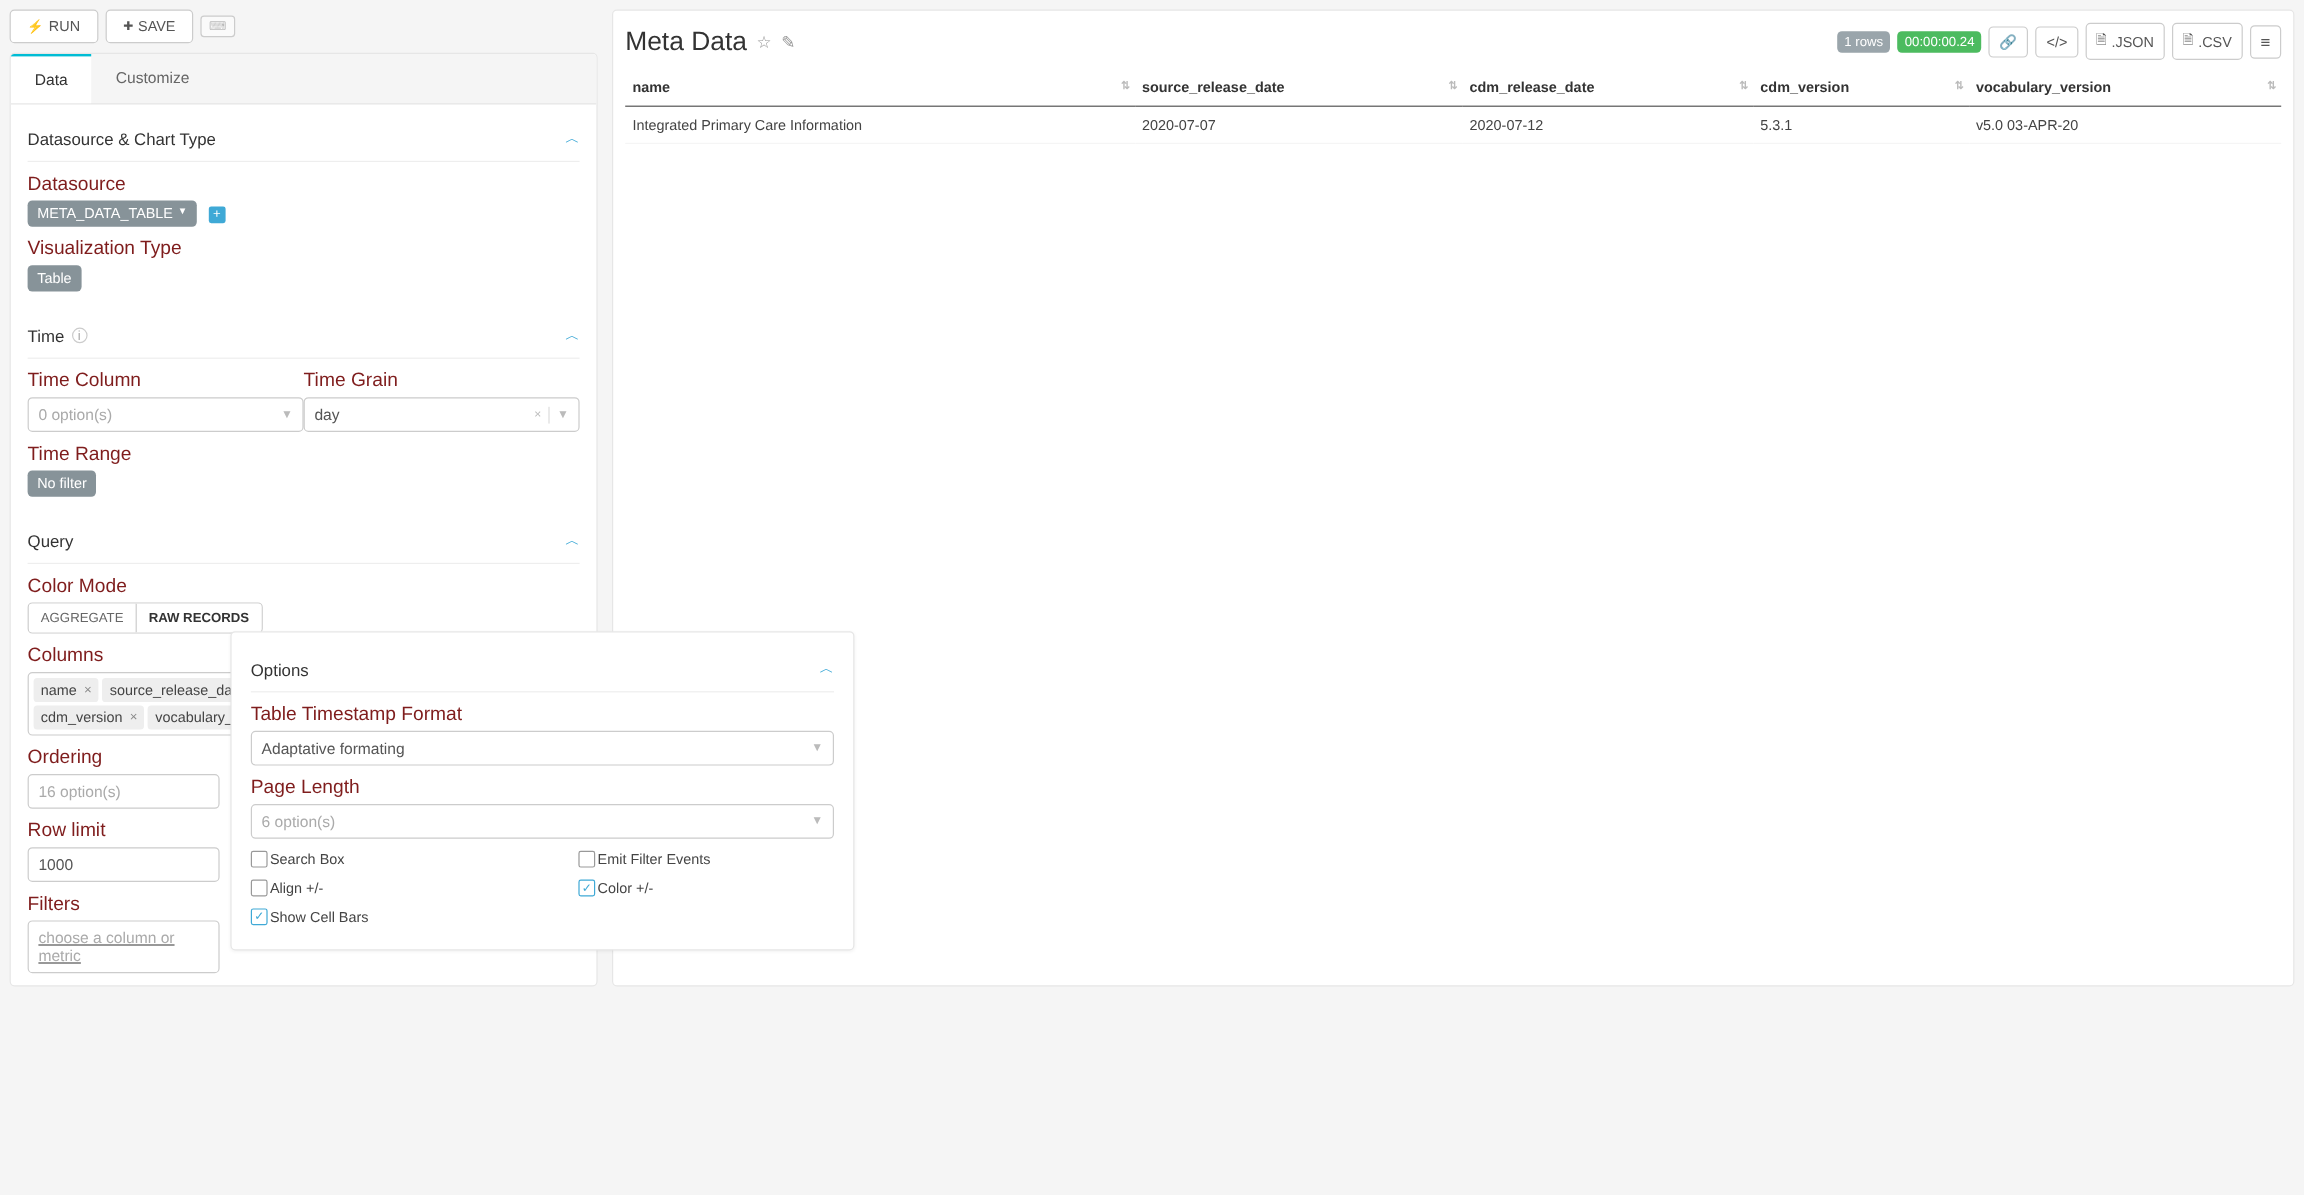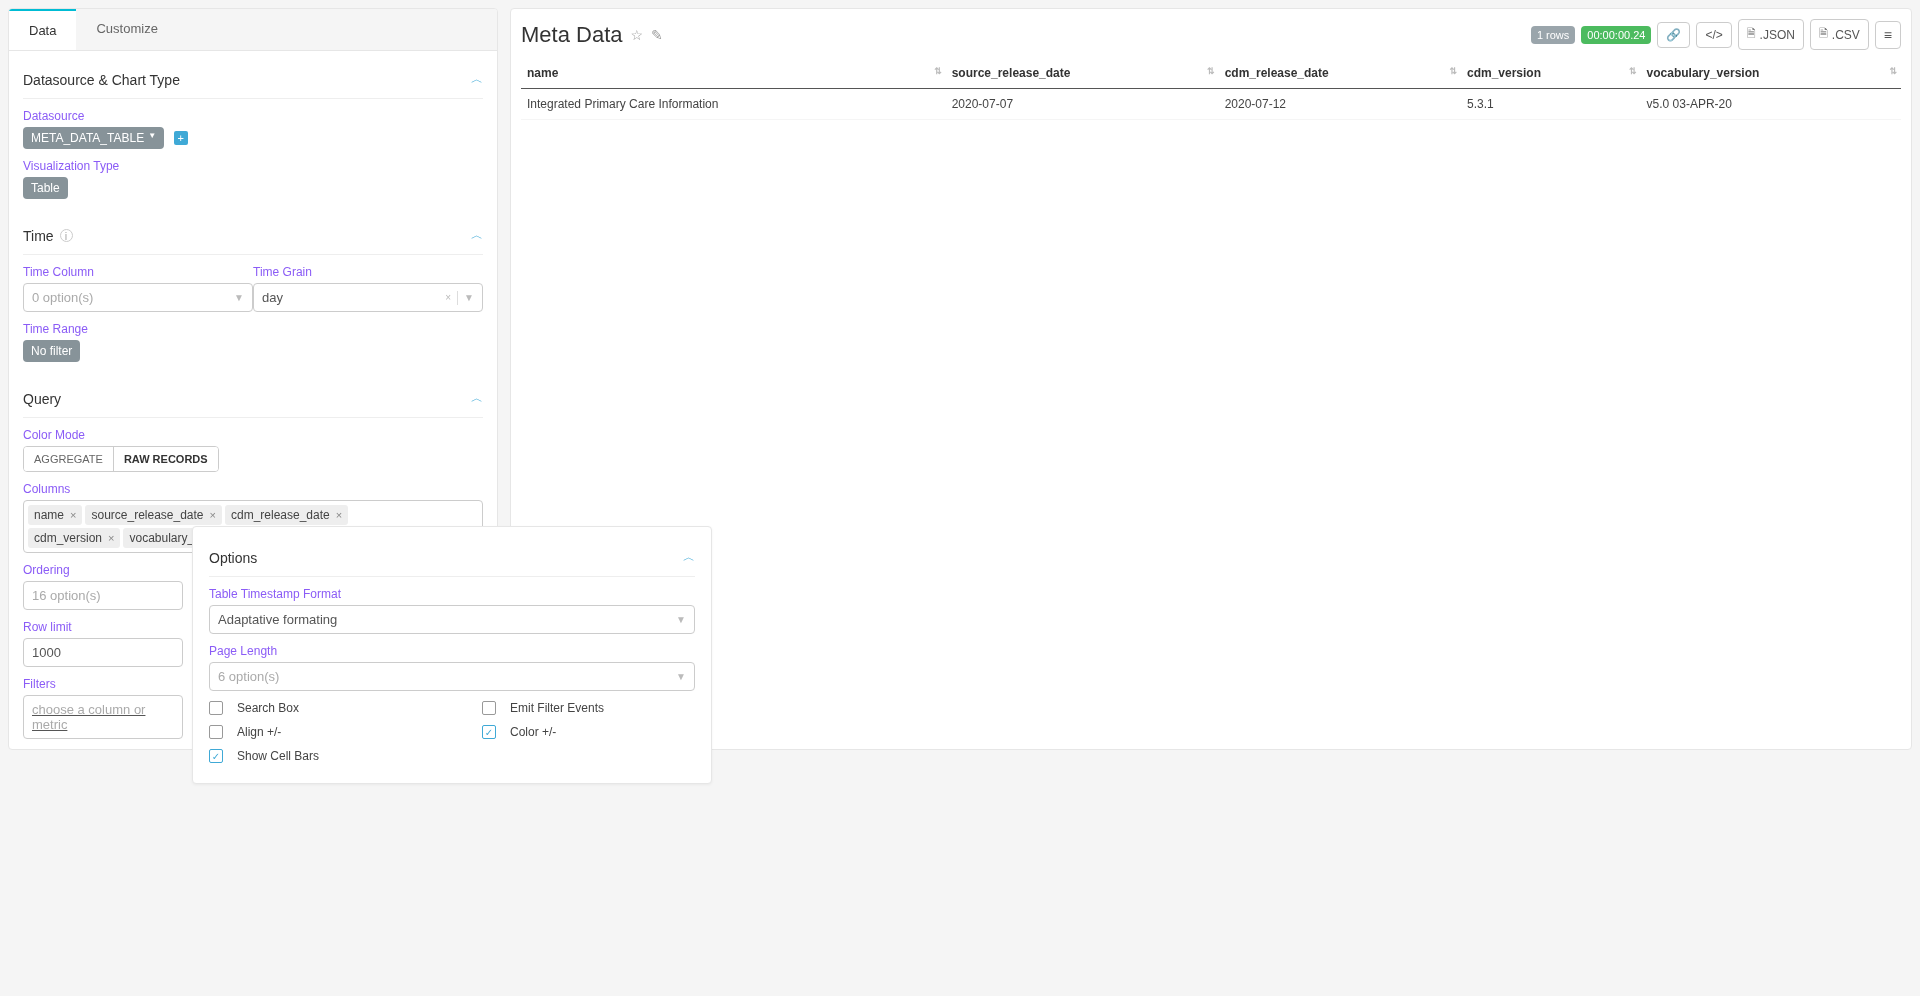--- a/index.html
+++ b/index.html
@@ -24,21 +24,21 @@
   .tabs-wrap { background: #fff; border: 1px solid #e6e6e6; border-radius: 4px; overflow: hidden; }
   .tabs { display: flex; border-bottom: 1px solid #e6e6e6; background: #f5f5f5; }
   .tab { padding: 12px 20px; cursor: pointer; color: #666; }
   .tab.active { background: #fff; border-top: 2px solid #00bcd4; color: #333; }
 
   .panel-body { padding: 10px 14px; position: relative; }
 
   .section-title { display: flex; align-items: center; gap: 6px; color: #333; font-size: 14px; padding: 10px 0; border-bottom: 1px solid #eee; cursor: pointer; justify-content: space-between; }
   .chevron { color: #3fa9d6; font-size: 12px; }
   .info-icon { color: #aaa; font-size: 11px; border: 1px solid #ccc; border-radius: 50%; width: 13px; height: 13px; display: inline-flex; align-items: center; justify-content: center; }
-  .field-label { font-size: 12px; color: #8b5cf6; margin: 10px 0 4px; }
+  .field-label { font-size: 16px; color: #7f1d1d; margin: 10px 0 4px; }
   .pill { background: #879399; color: #fff; border-radius: 4px; padding: 4px 8px; font-size: 12px; display: inline-flex; align-items: flex-start; gap: 4px; cursor: pointer; }
   .pill .caret { font-size: 8px; }
   .pill-light2 { background: #879399; color: #fff; }
   .plus-sq { background: #3fa9d6; color: #fff; width: 14px; height: 14px; border-radius: 2px; display: inline-flex; align-items: center; justify-content: center; font-size: 11px; margin-left: 6px; cursor: pointer; }
 
   .row2 { display: flex; }
   .half { flex: 1; }
 
   .select { border: 1px solid #ccc; border-radius: 4px; padding: 6px 8px; background: #fff; display: flex; justify-content: space-between; align-items: center; color: #555; font-size: 13px; cursor: pointer; position: relative; }
   .select .placeholder { color: #aaa; }
@@ -61,21 +61,21 @@
     top: 526px; left: 192px;
     width: 520px;
     background: #fff;
     border: 1px solid #e6e6e6;
     border-radius: 4px;
     padding: 12px 16px 20px;
     box-shadow: 0 1px 3px rgba(0,0,0,.05);
   }
   .overlay .section-title { border-bottom: 1px solid #eee; }
   .chk-row { display: flex; gap: 60px; margin-top: 10px; }
-  .chk { display: flex; align-items: flex-end; gap: 14px; font-size: 12px; color: #444; cursor: pointer; }
+  .chk { display: flex; align-items: flex-end; gap: 2px; font-size: 12px; color: #444; cursor: pointer; }
   .chkbox { width: 14px; height: 14px; border: 1px solid #999; border-radius: 2px; background: #fff; display: inline-flex; align-items: center; justify-content: center; font-size: 10px; color: #3fa9d6; }
   .chkbox.checked { border-color: #3fa9d6; }
   .chkbox.checked::after { content: "✓"; }
 
   
   .title-row { display: flex; justify-content: space-between; align-items: center; margin-bottom: 8px; }
   .title-left { display: flex; align-items: center; gap: 8px; }
   .page-title { font-size: 22px; font-weight: 500; color: #333; }
   .star, .edit { color: #999; font-size: 14px; cursor: pointer; }
   .title-right { display: flex; gap: 6px; align-items: center; }
@@ -91,20 +91,25 @@
   th .sort { position: absolute; right: 4px; color: #bbb; font-size: 9px; cursor: pointer; }
   td { padding: 8px 6px; font-size: 12px; color: #444; border-bottom: 1px solid #f5f5f5; }
   .left-title-area { display: flex; align-items: center; gap: 6px; }
 </style>
 </head>
 <body>
 
 <div class="app">
 
   <div class="left-col">
+    <div class="topbar">
+      <button class="btn btn-run">RUN</button>
+      <button class="btn btn-save">SAVE</button>
+      <span class="kbd-icon">⌨</span>
+    </div>
 
     <div class="tabs-wrap">
       <div class="tabs">
         <div class="tab active">Data</div>
         <div class="tab">Customize</div>
       </div>
       <div class="panel-body">
 
         
         <div class="section-title">

